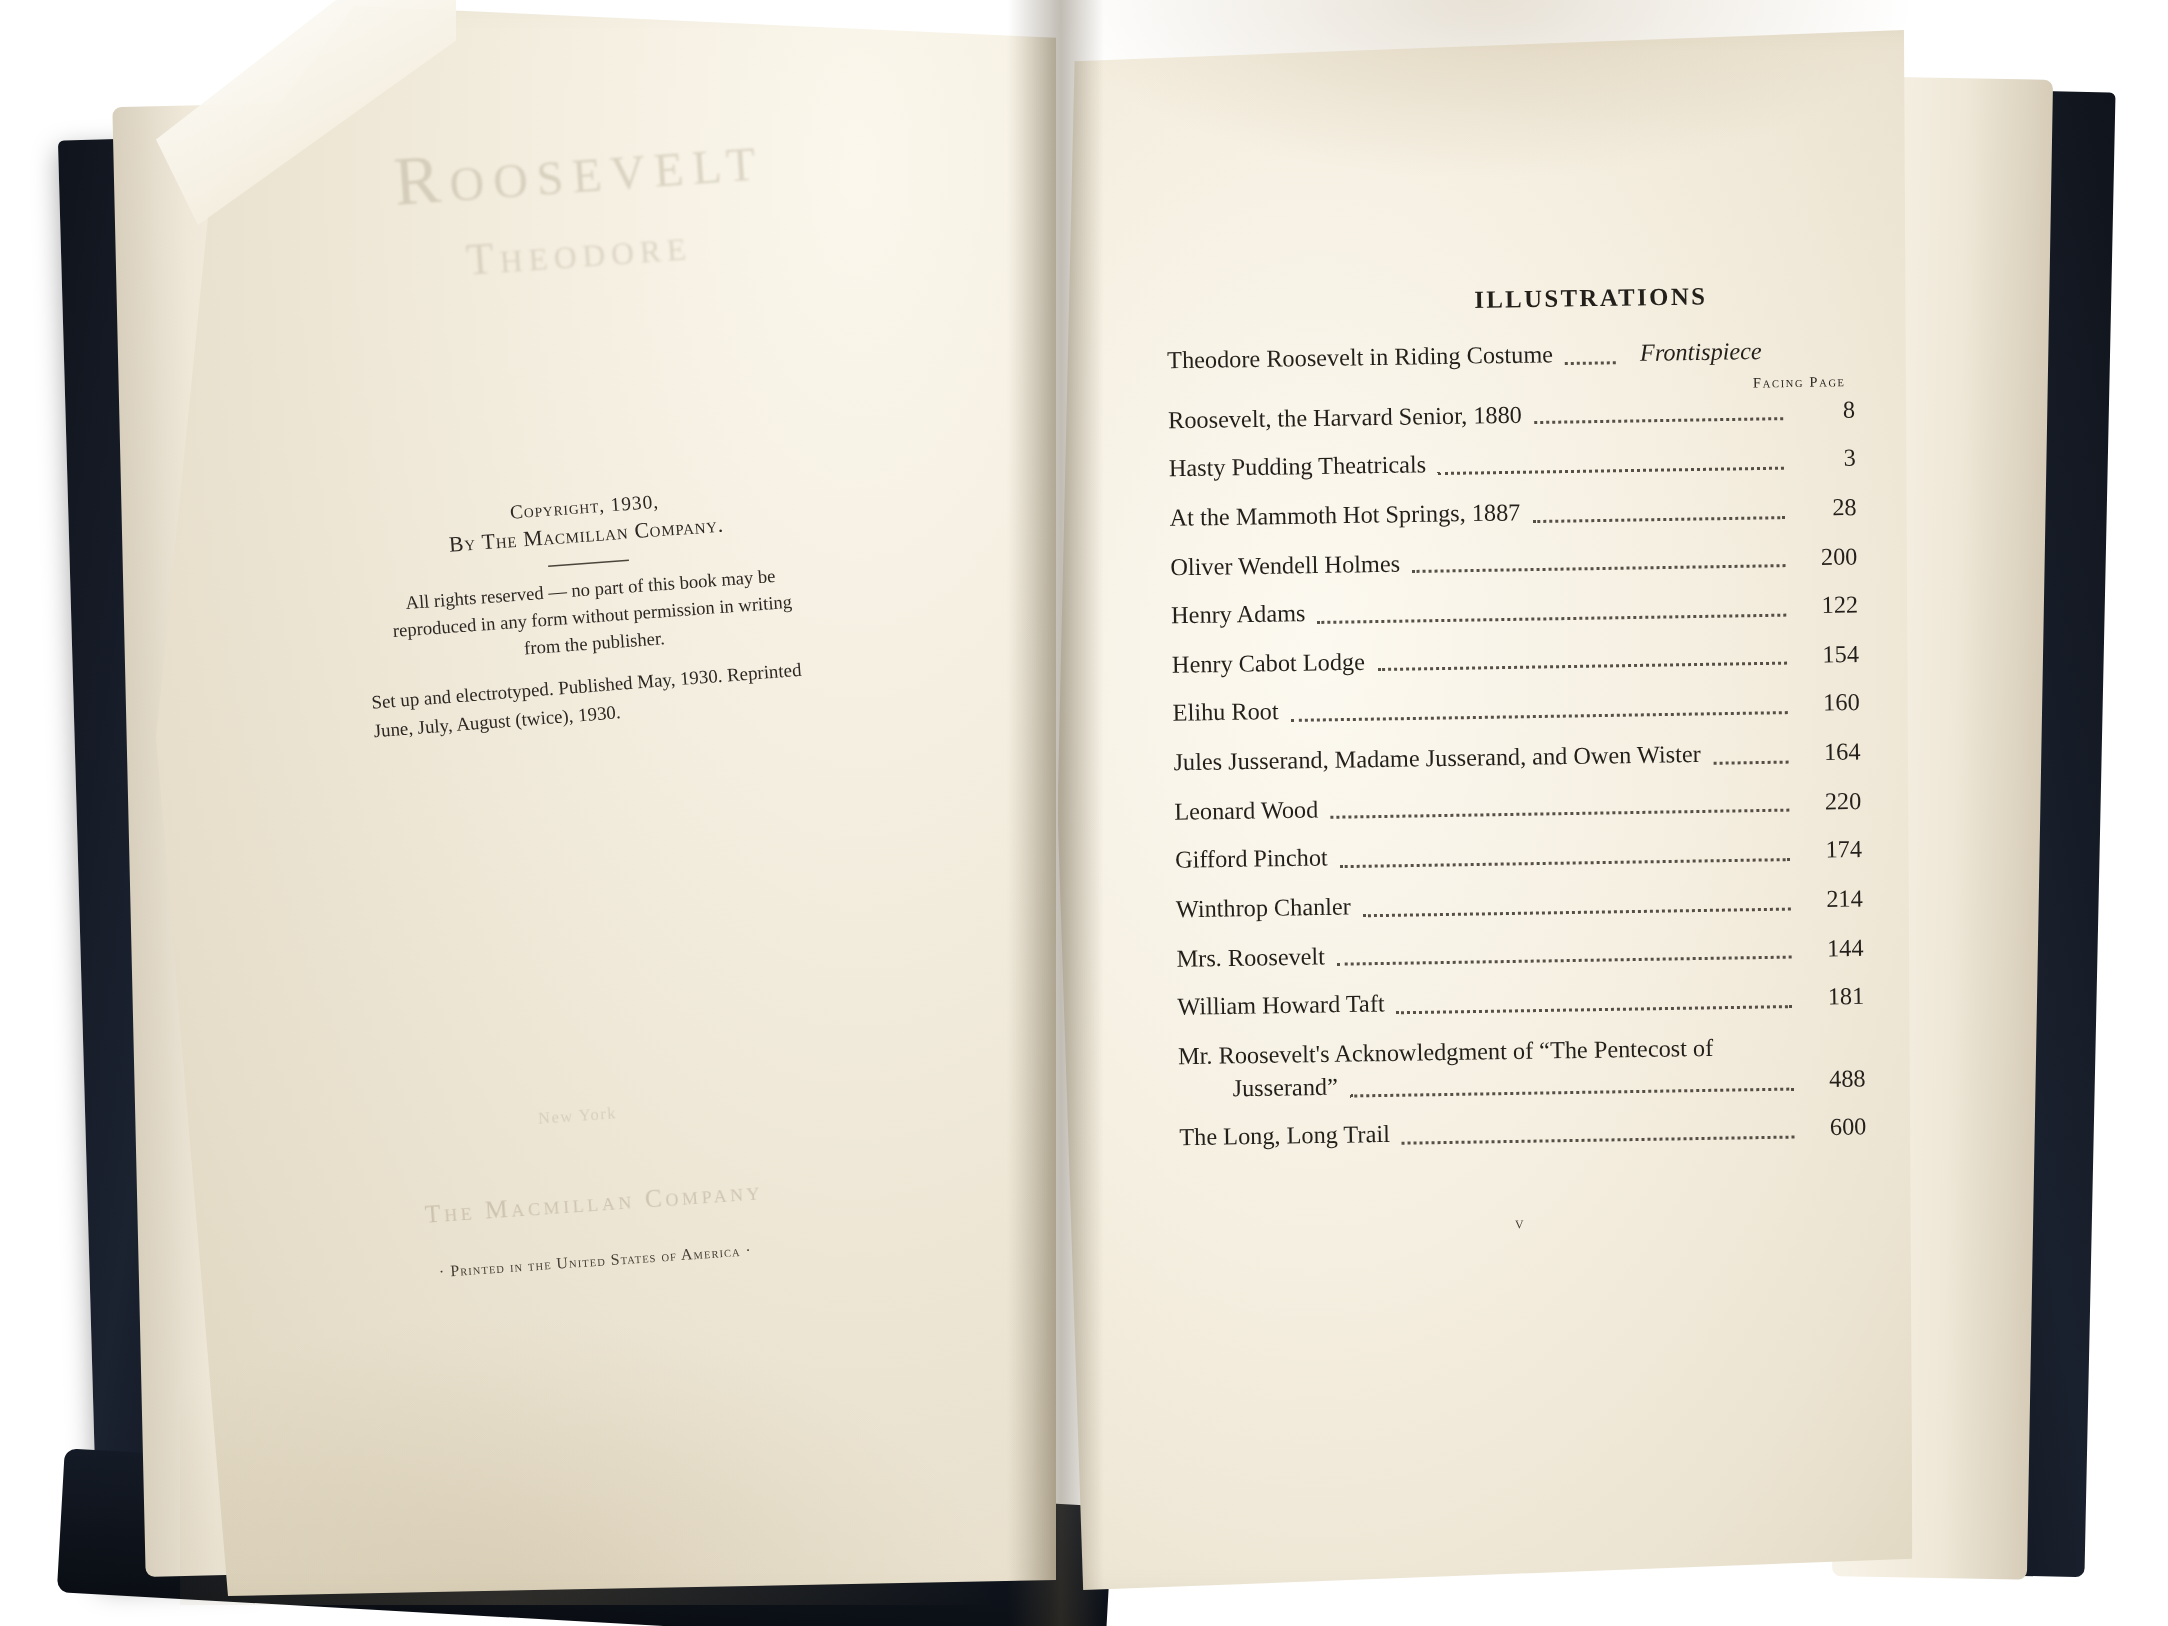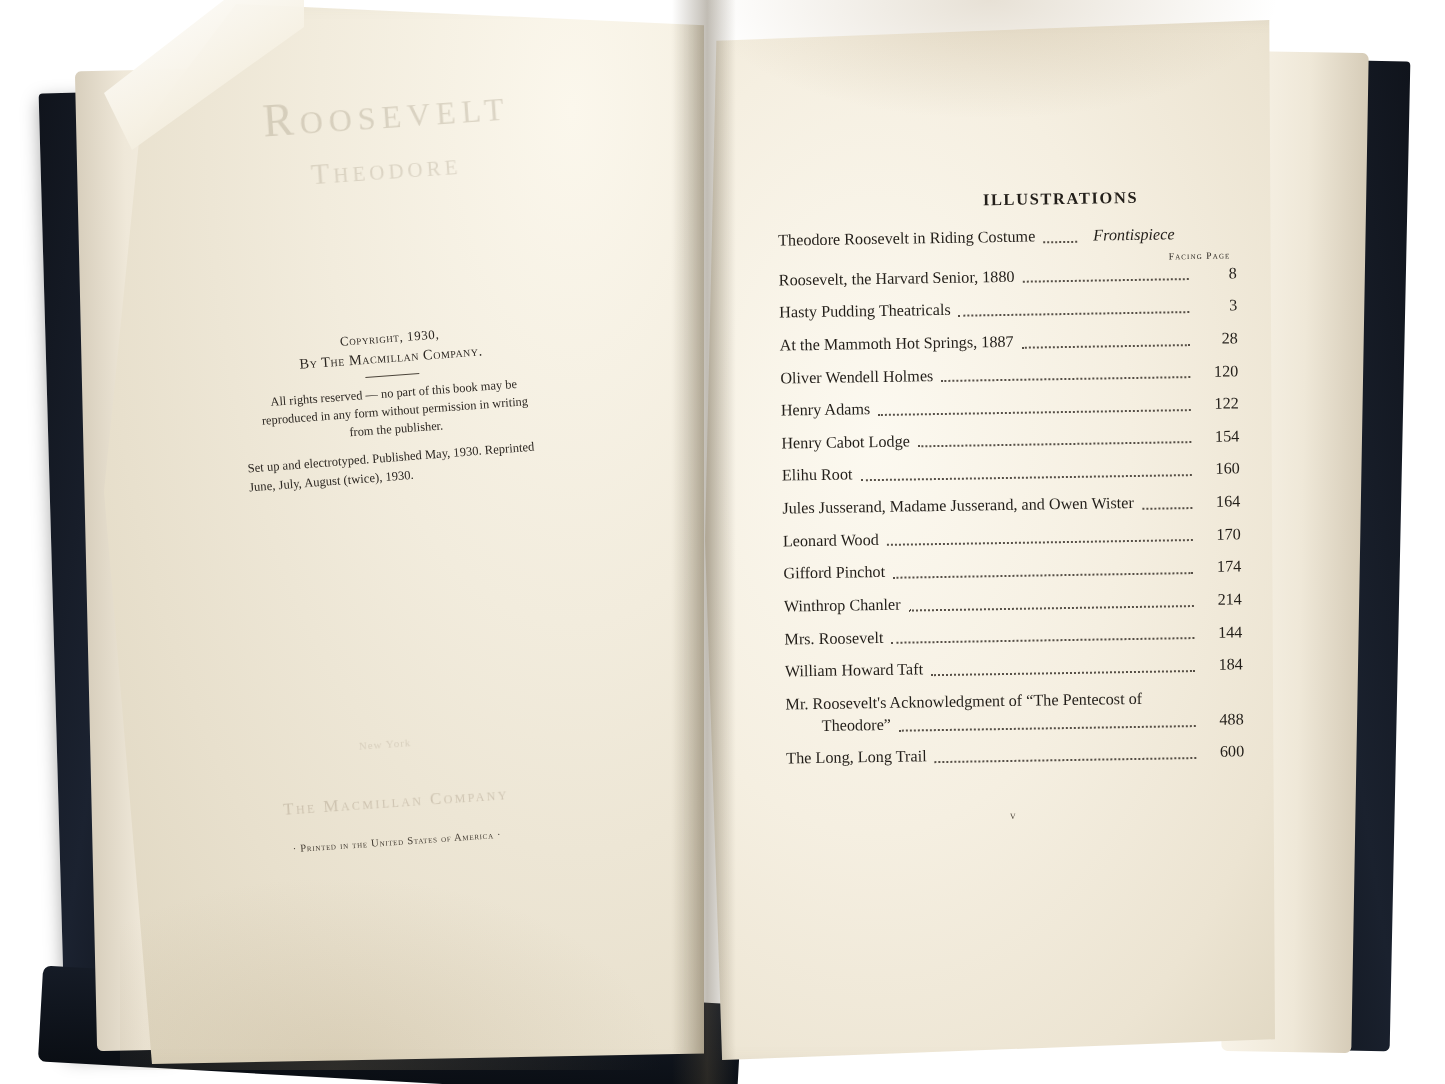--- a/index.html
+++ b/index.html
@@ -389,21 +389,21 @@
           <span class="pageno">3</span>
         </li>
         <li class="illus-row">
           <span class="label">At the Mammoth Hot Springs, 1887</span>
           <span class="leaders"></span>
           <span class="pageno">28</span>
         </li>
         <li class="illus-row">
           <span class="label">Oliver Wendell Holmes</span>
           <span class="leaders"></span>
-          <span class="pageno">120</span>
+          <span class="pageno">200</span>
         </li>
         <li class="illus-row">
           <span class="label">Henry Adams</span>
           <span class="leaders"></span>
           <span class="pageno">122</span>
         </li>
         <li class="illus-row">
           <span class="label">Henry Cabot Lodge</span>
           <span class="leaders"></span>
           <span class="pageno">154</span>
@@ -414,46 +414,46 @@
           <span class="pageno">160</span>
         </li>
         <li class="illus-row">
           <span class="label">Jules Jusserand, Madame Jusserand, and Owen Wister</span>
           <span class="leaders"></span>
           <span class="pageno">164</span>
         </li>
         <li class="illus-row">
           <span class="label">Leonard Wood</span>
           <span class="leaders"></span>
-          <span class="pageno">170</span>
+          <span class="pageno">220</span>
         </li>
         <li class="illus-row">
           <span class="label">Gifford Pinchot</span>
           <span class="leaders"></span>
           <span class="pageno">174</span>
         </li>
         <li class="illus-row">
           <span class="label">Winthrop Chanler</span>
           <span class="leaders"></span>
           <span class="pageno">214</span>
         </li>
         <li class="illus-row">
           <span class="label">Mrs. Roosevelt</span>
           <span class="leaders"></span>
           <span class="pageno">144</span>
         </li>
         <li class="illus-row">
           <span class="label">William Howard Taft</span>
           <span class="leaders"></span>
-          <span class="pageno">184</span>
+          <span class="pageno">181</span>
         </li>
         <li class="illus-row wrapped">
           <div class="first-line">Mr. Roosevelt's Acknowledgment of “The Pentecost of</div>
           <div class="second-line">
-            <span class="label" style="padding-left: 0px;">Theodore”</span>
+            <span class="label" style="padding-left: 0px;">Jusserand”</span>
             <span class="leaders"></span>
             <span class="pageno">488</span>
           </div>
         </li>
         <li class="illus-row">
           <span class="label">The Long, Long Trail</span>
           <span class="leaders"></span>
           <span class="pageno">600</span>
         </li>
       </ul>

